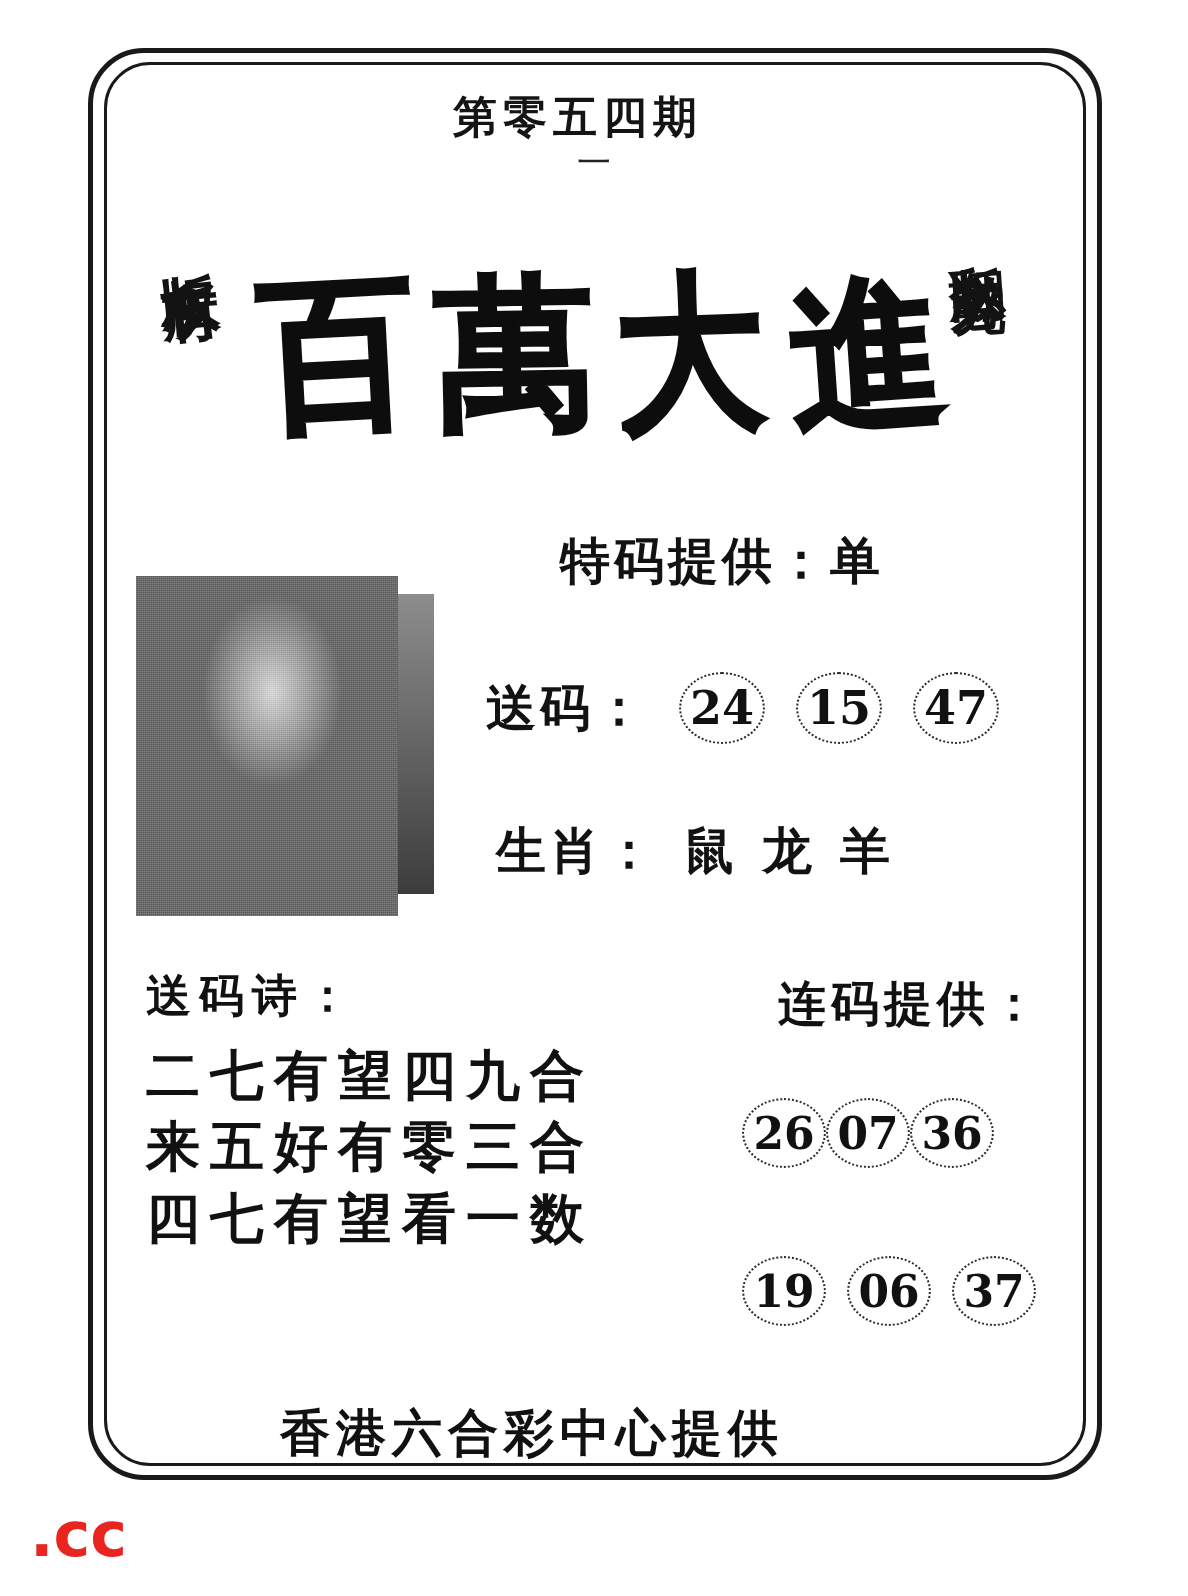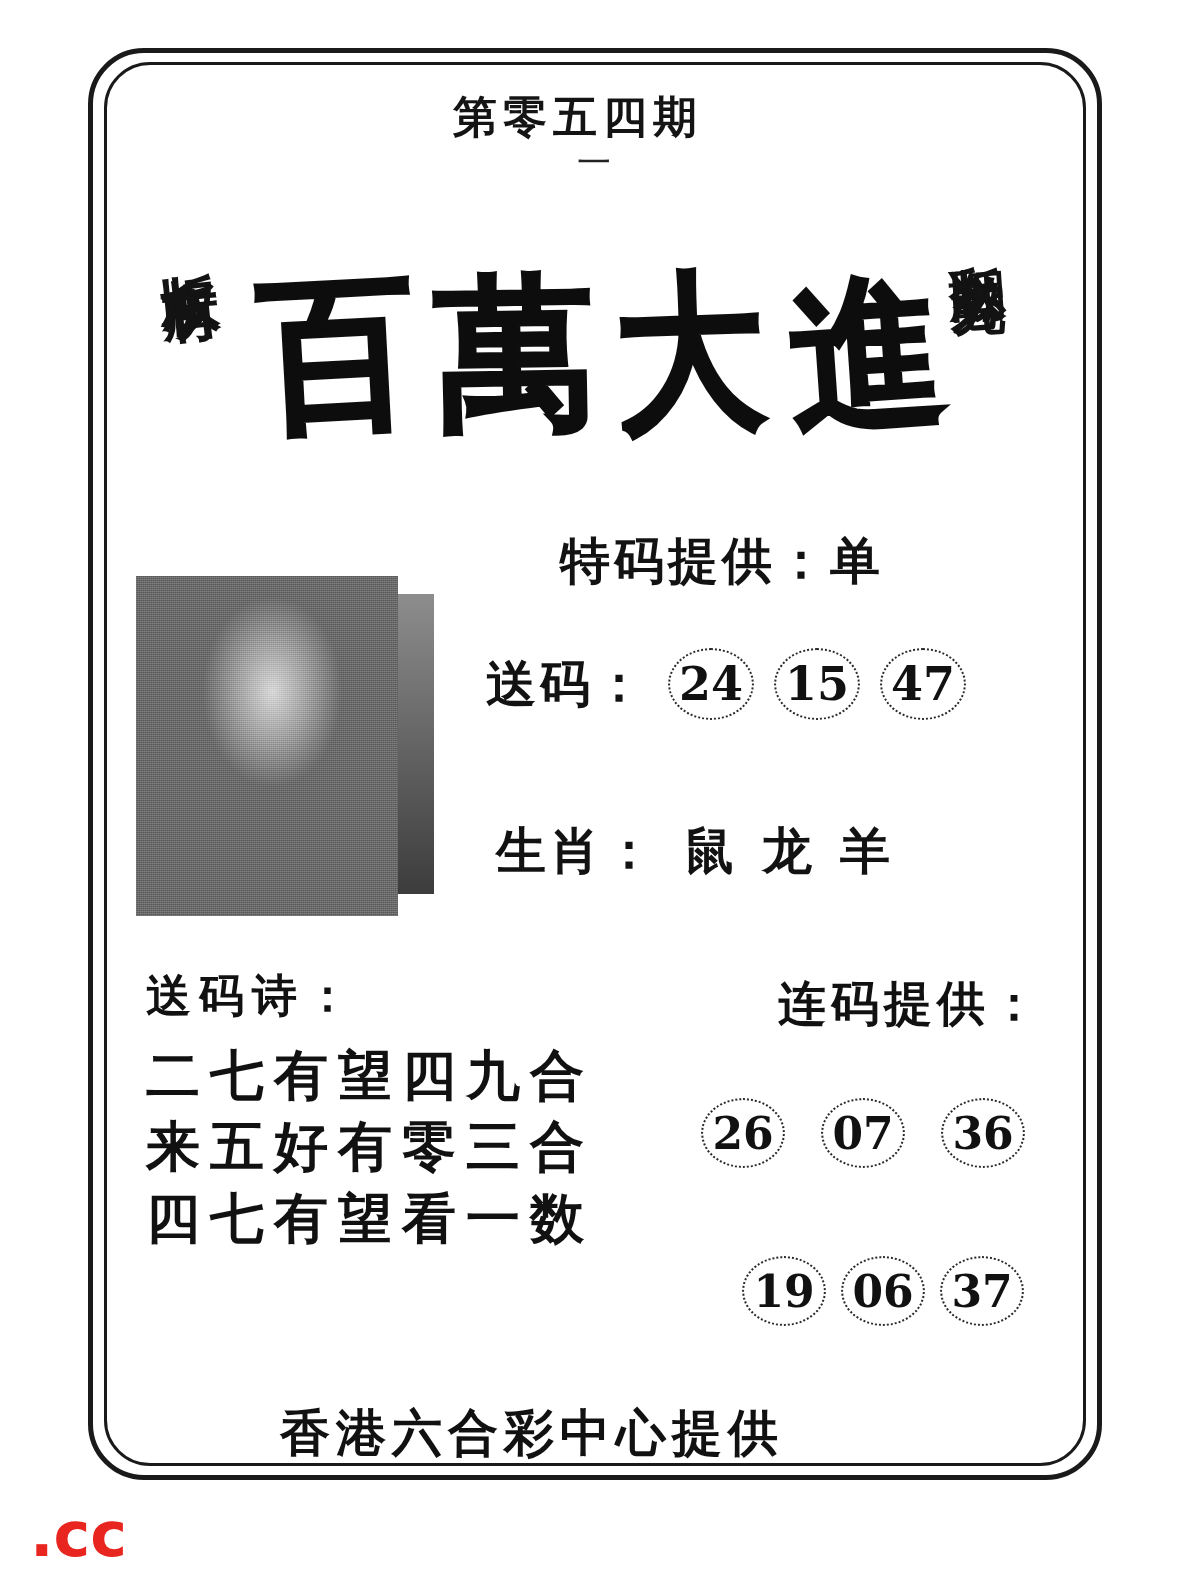--- a/index.html
+++ b/index.html
@@ -151,24 +151,24 @@
   }
   .special-row {
     position: absolute;
     left: 560px;
     top: 528px;
     font-size: 50px;
   }
   .song-row {
     position: absolute;
     left: 486px;
-    top: 648px;
+    top: 672px;
     display: flex;
     align-items: center;
-    gap: 20px;
+    gap: 31px;
     font-size: 50px;
     text-align: center;
   }
   .zodiac-row {
     position: absolute;
     left: 496px;
     top: 818px;
     font-size: 50px;
   }
   .zodiac-row .z {
@@ -221,31 +221,30 @@
     left: 778px;
     top: 972px;
     font-family: "DejaVu Serif", serif;
     font-size: 48px;
     font-weight: 700;
     letter-spacing: 5px;
     color: #111;
   }
   .lian-row1 {
     position: absolute;
-    left: 701px;
+    left: 742px;
     top: 1098px;
     display: flex;
-    gap: 36px;
   }
   .lian-row2 {
     position: absolute;
     left: 742px;
     top: 1256px;
     display: flex;
-    gap: 15px;
+    gap: 21px;
   }
 
   
   .card-footer {
     position: absolute;
     left: 0;
     top: 1400px;
     width: 1064px;
     text-align: center;
     font-family: "DejaVu Serif", serif;

